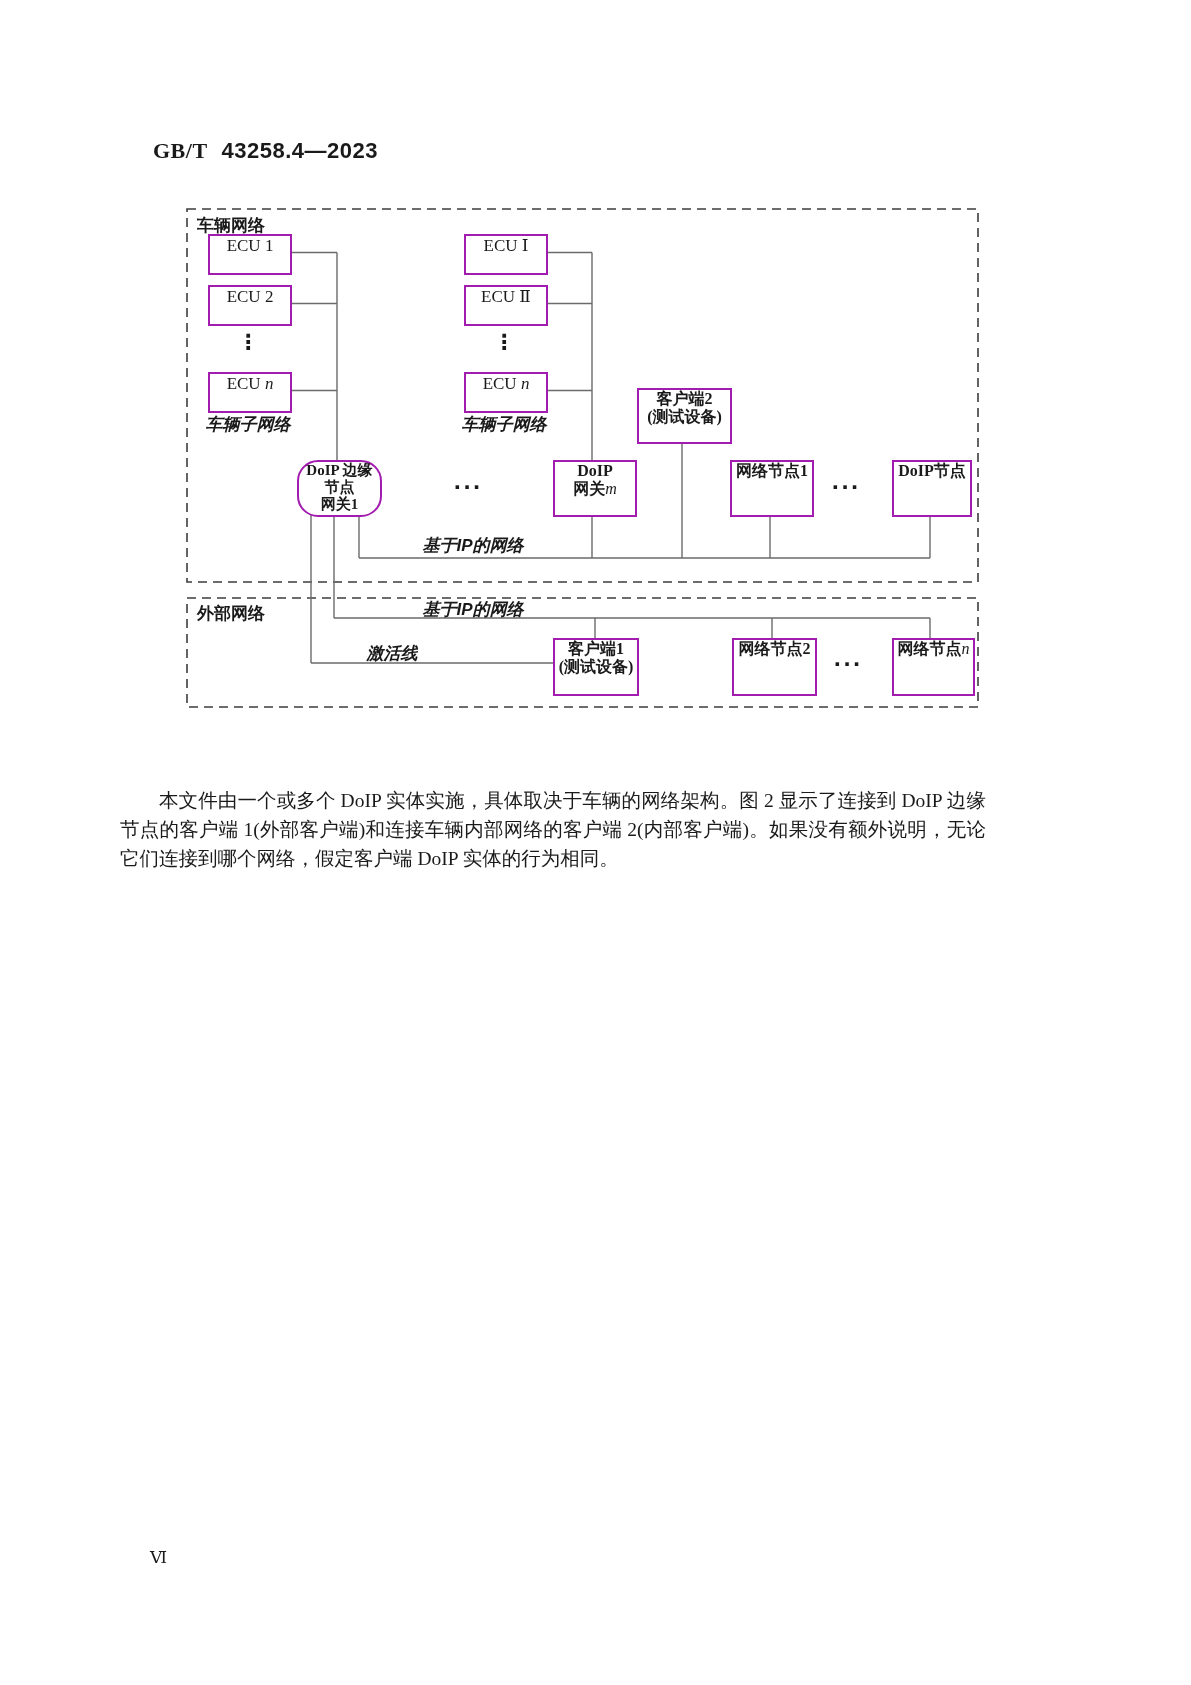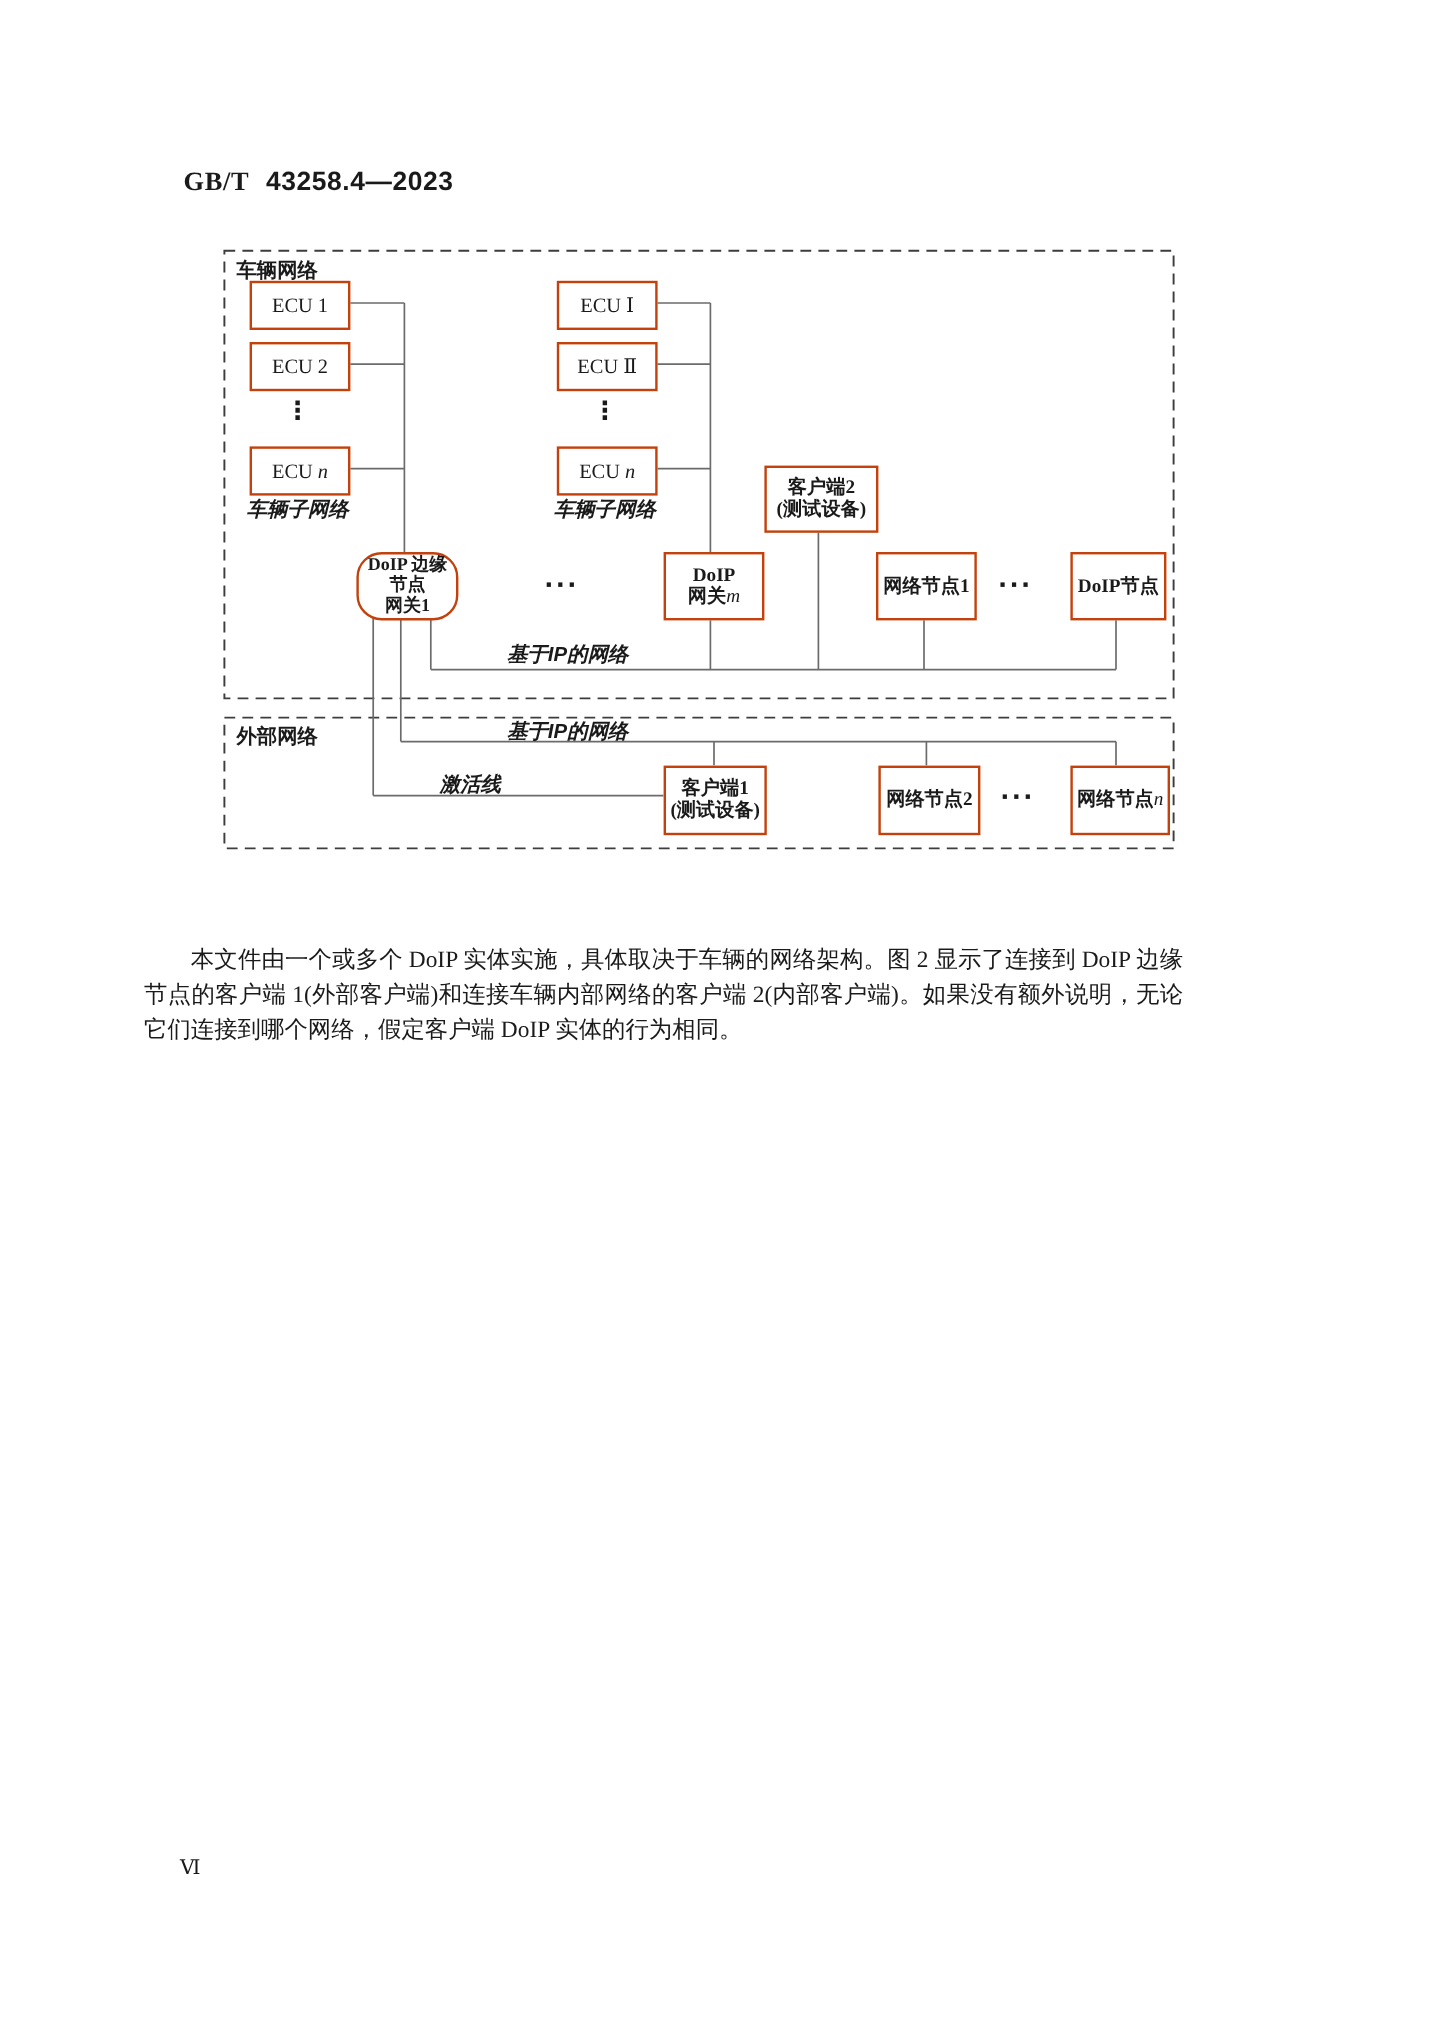--- a/index.html
+++ b/index.html
@@ -3,22 +3,22 @@
 <meta charset="utf-8">
 <style>
   html,body{margin:0;padding:0;background:#ffffff;}
   .page{position:relative;width:1191px;height:1685px;background:#ffffff;overflow:hidden;
         font-family:"Liberation Serif","DejaVu Serif",serif;color:#1a1a1a;}
   .std-header{position:absolute;left:128px;top:138px;font-size:22px;font-weight:bold;
         letter-spacing:.5px;white-space:nowrap;margin-left:25px;}
   .std-header .num{font-family:"Liberation Sans","DejaVu Sans",sans-serif;margin-left:14px;font-weight:bold;}
   .diagram{position:absolute;left:0;top:0;width:1191px;height:760px;}
   .diagram svg{position:absolute;left:0;top:0;}
-  .node{position:absolute;border:2px solid #c2410c;background:#ffffff;display:flex;
-        flex-direction:column;align-items:center;justify-content:center;text-align:center;
+  .node{position:absolute;border:2px solid #a21caf;background:#ffffff;display:flex;
+        flex-direction:column;align-items:center;text-align:center;
         font-size:16px;line-height:1.12;font-weight:600;}
   .node.ecu{font-weight:400;font-size:17px;}
   .node.small{font-size:15px;}
   .var{font-style:italic;font-weight:400;font-family:"Liberation Serif","DejaVu Serif",serif;}
   .lbl{position:absolute;font-family:"Liberation Sans","DejaVu Sans",sans-serif;
        font-weight:bold;font-size:17px;white-space:nowrap;color:#1a1a1a;}
   .lbl.center{text-align:center;font-style:italic;}
   .vdots{position:absolute;font-family:"DejaVu Sans",sans-serif;font-size:21px;font-weight:bold;
        text-align:center;line-height:1;}
   .hdots{position:absolute;font-size:20px;font-weight:bold;text-align:center;line-height:1;

